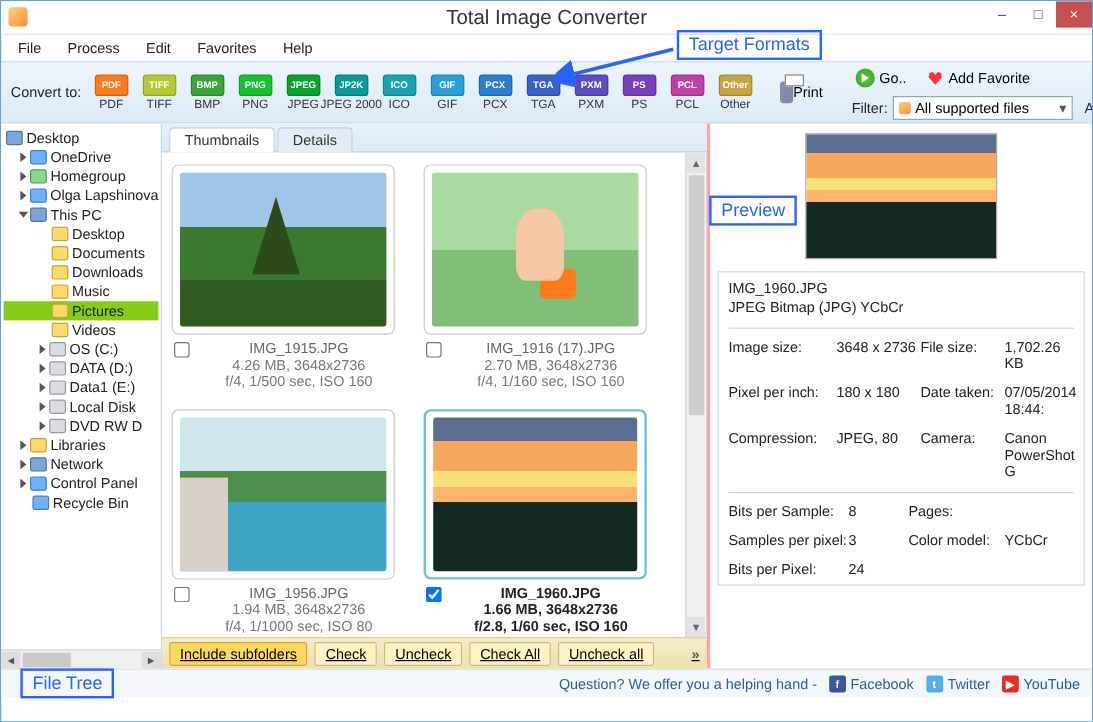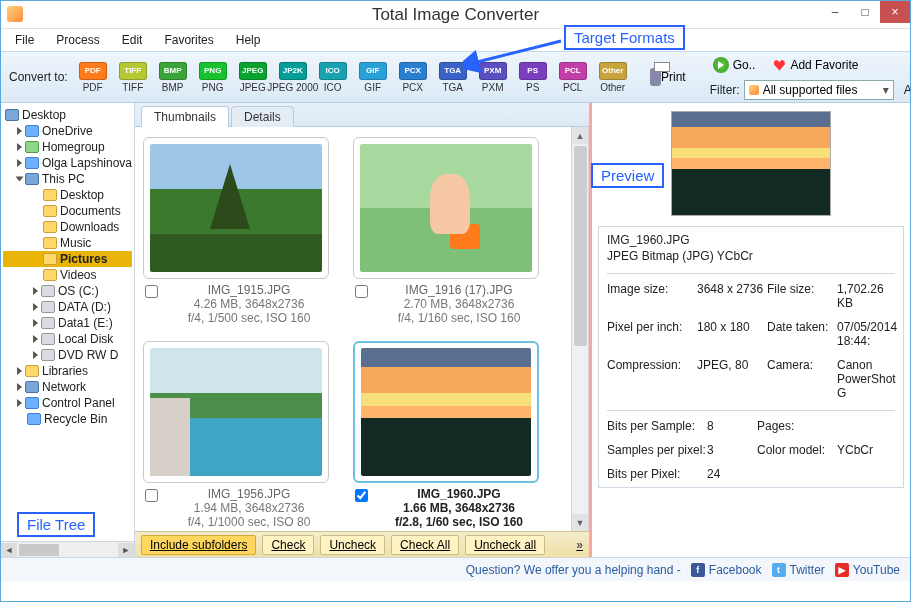--- a/index.html
+++ b/index.html
@@ -37,21 +37,21 @@
 .tree-item { display: flex; align-items: center; gap: 3px; padding: 1px 0 1px 2px; white-space: nowrap; }
 .tree-item.l1 { padding-left: 14px; }
 .tree-item.l2 { padding-left: 30px; }
 .tri { width: 0; height: 0; border-left: 5px solid #555; border-top: 4px solid transparent; border-bottom: 4px solid transparent; display: inline-block; }
 .tri.open { transform: rotate(90deg); }
 .ticon { width: 14px; height: 12px; background: #ffd86b; border: 1px solid #caa03c; border-radius: 2px; }
 .ticon.drive { background: #d9dde2; border-color: #999; }
 .ticon.blue { background: #6fb0ff; border-color: #3d7fd1; }
 .ticon.green { background: #8fd68a; border-color: #4f9b4a; }
 .ticon.mon { background: #7aa6d8; border-color: #4c74a3; }
-.selected { background: #eab308; font-weight: bold; }
+.selected { background: #84cc16; }
 .tree-hscroll { height: 16px; border-top: 1px solid #cbd7e2; background: #efefef; display: flex; align-items: center; }
 .scrollbtn { width: 16px; height: 14px; background: #ddd; display: flex; align-items: center; justify-content: center; color: #555; font-size: 9px; }
 .scrollthumb { width: 40px; height: 12px; background: #c9c9c9; margin-left: 2px; }
 .centerpanel { flex: 1; background: #fff; display: flex; flex-direction: column; border-right: 3px solid #fca5a5; min-width: 0; }
 .tabs { height: 24px; display: flex; align-items: flex-end; background: linear-gradient(#e8f1fa,#dce9f5); border-bottom: 1px solid #b8cde0; padding-left: 6px; gap: 2px; }
 .tab { padding: 3px 12px; border: 1px solid #b8cde0; border-bottom: none; border-radius: 4px 4px 0 0; background: #e4edf5; color: #333; position: relative; top: 1px; }
 .tab.active { background: #fff; font-weight: normal; }
 .thumbs { flex: 1; overflow: hidden; padding: 10px 6px; display: flex; flex-wrap: wrap; gap: 16px 20px; position: relative; border-right: 1px solid #cbd7e2; }
 .thumbcard { width: 190px; display: flex; flex-direction: column; align-items: center; }
 .thumbframe { width: 186px; height: 142px; border: 1px solid #c9c9c9; border-radius: 6px; padding: 6px; background: #fff; display: flex; align-items: center; justify-content: center; }
@@ -448,13 +448,13 @@
 <div class="annotation" style="left:563px;top:24px;">Target Formats</div>
 <svg class="arrow" style="left:462px;top:32px;width:100px;height:40px;">
   <defs>
       <marker id="ah" markerWidth="8" markerHeight="8" refX="2" refY="4" orient="auto">
         <polygon points="0 0, 8 4, 0 8" fill="#2962ff"></polygon>
       </marker>
     </defs>
   <line x1="98" y1="8" x2="10" y2="30" stroke="#2962ff" stroke-width="3" marker-end="url(#ah)"></line>
 </svg>
 <div class="annotation" style="left:590px;top:162px;">Preview</div>
-<div class="annotation" style="left:16px;top:511px;">File Tree</div>
+<div class="annotation" style="left:16px;top:556px;">File Tree</div>
 
 </body></html>

